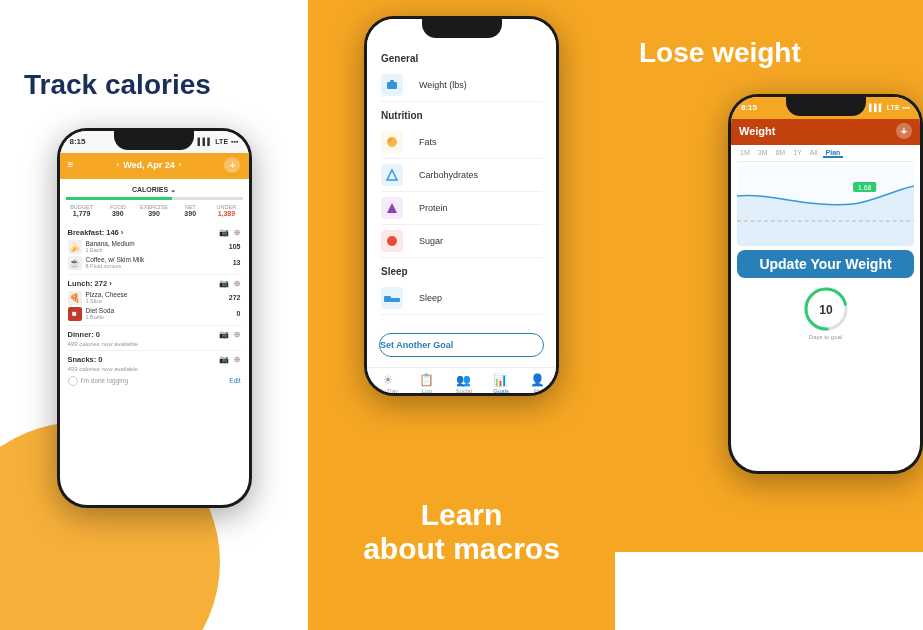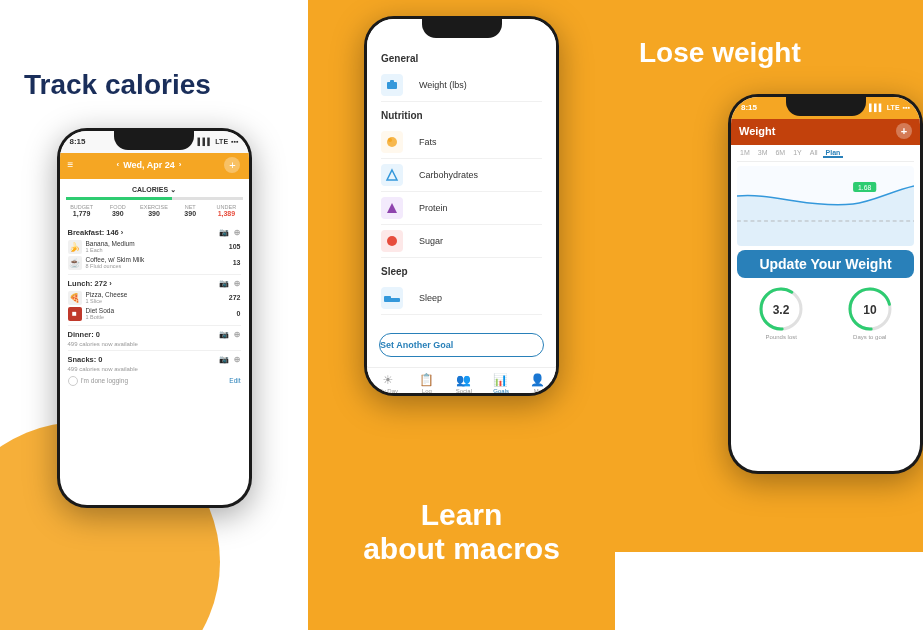--- a/index.html
+++ b/index.html
@@ -737,30 +737,20 @@
 
               <rect x="120" y="16" width="24" height="10" rx="2" fill="#2ecc71"></rect>
               <text x="132" y="24" text-anchor="middle" font-size="7" fill="#fff">1.68</text>
             </svg>
           </div>
 
           <div class="update-weight-btn">Update Your Weight</div>
 
           <div class="weight-stats">
 
-            <div class="weight-stat-circle">
-              <div class="circle-ring">
-                <svg width="46" height="46" viewBox="0 0 46 46">
-                  <circle cx="23" cy="23" r="20" fill="none" stroke="#e0e0e0" stroke-width="3"></circle>
-                  <circle cx="23" cy="23" r="20" fill="none" stroke="#2ecc71" stroke-width="3" stroke-dasharray="75 125" stroke-dashoffset="-30" stroke-linecap="round"></circle>
-                  <text x="23" y="28" text-anchor="middle" font-size="12" font-weight="700" fill="#333">3.2</text>
-                </svg>
-              </div>
-              <span class="weight-stat-label">Pounds lost</span>
-            </div>
 
             <div class="weight-stat-circle">
               <div class="circle-ring">
                 <svg width="46" height="46" viewBox="0 0 46 46">
                   <circle cx="23" cy="23" r="20" fill="none" stroke="#e0e0e0" stroke-width="3"></circle>
                   <circle cx="23" cy="23" r="20" fill="none" stroke="#2ecc71" stroke-width="3" stroke-dasharray="90 125" stroke-dashoffset="-30" stroke-linecap="round"></circle>
                   <text x="23" y="28" text-anchor="middle" font-size="12" font-weight="700" fill="#333">10</text>
                 </svg>
               </div>
               <span class="weight-stat-label">Days to goal</span>

